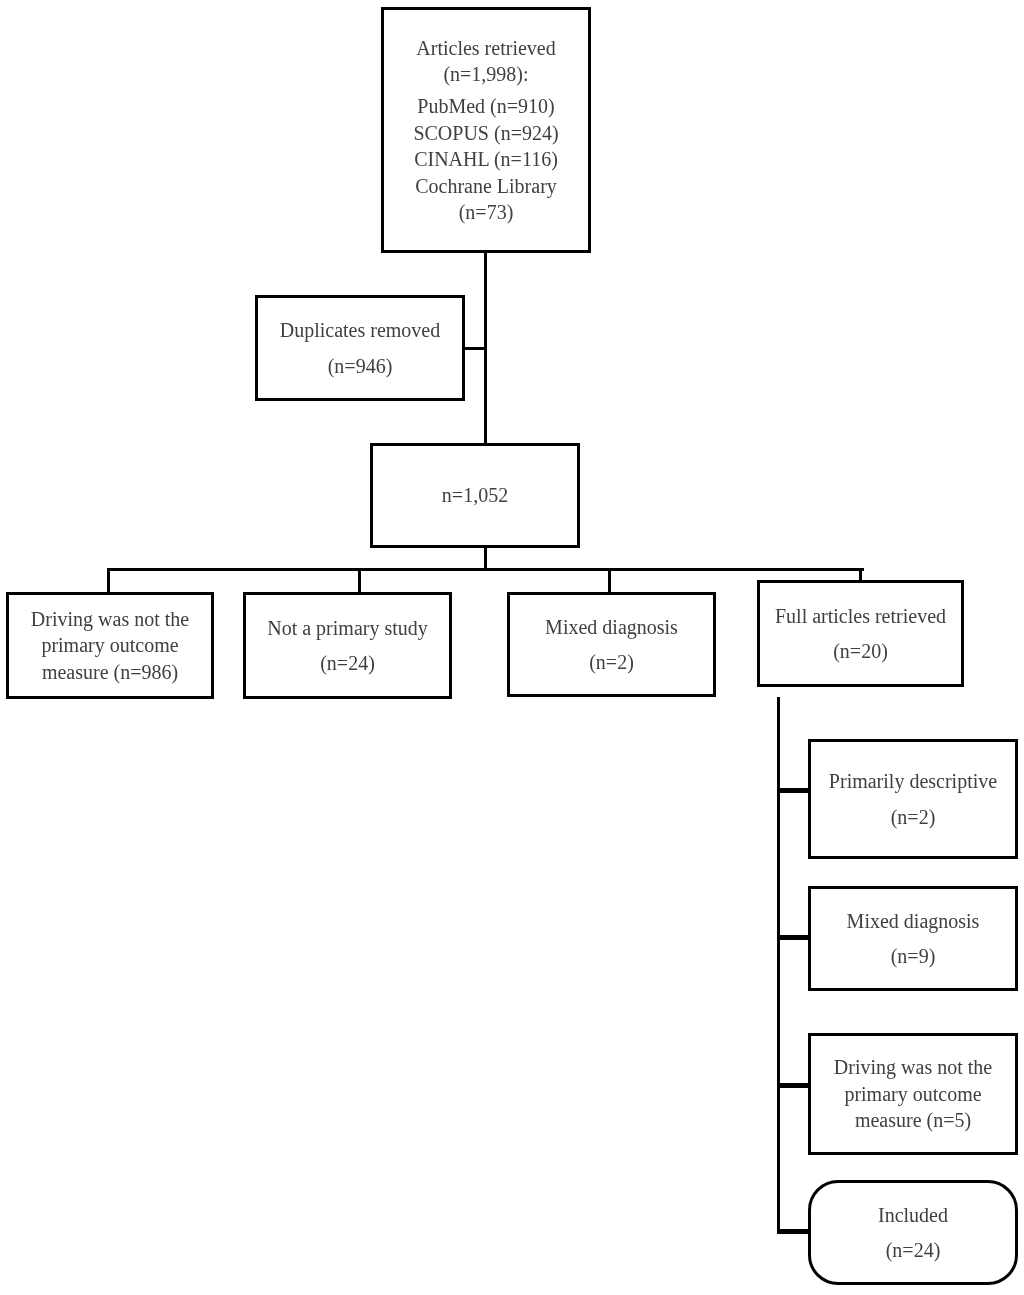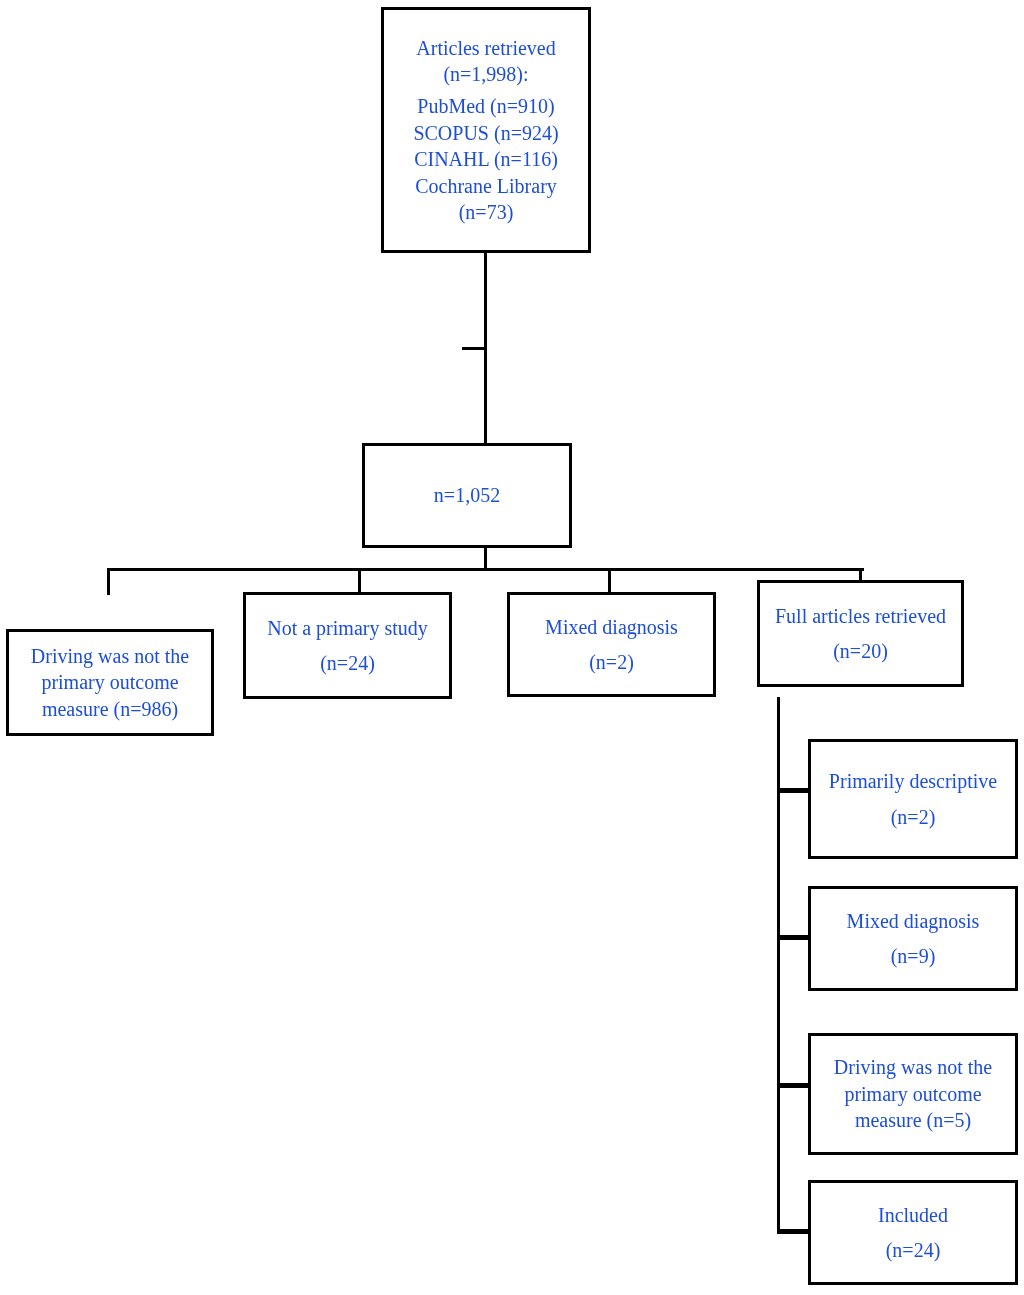--- a/index.html
+++ b/index.html
@@ -6,21 +6,21 @@
     margin: 0;
     padding: 0;
     background: #ffffff;
   }
   #canvas {
     position: relative;
     width: 1024px;
     height: 1295px;
     background: #ffffff;
     font-family: "Liberation Serif", "DejaVu Serif", serif;
-    color: #1d4ed8;
+    color: #404040;
   }
   .box {
     position: absolute;
     box-sizing: border-box;
     border: 3px solid #000000;
     background: #ffffff;
     display: flex;
     flex-direction: column;
     align-items: center;
     justify-content: center;
@@ -65,26 +65,30 @@
       <div>(n=1,998):</div>
     </div>
     <div class="sources">
       <div>PubMed (n=910)</div>
       <div>SCOPUS (n=924)</div>
       <div>CINAHL (n=116)</div>
       <div>Cochrane Library (n=73)</div>
     </div>
   </div>
 
+  <div class="box" style="left:255px; top:295px; width:210px; height:106px;">
+    <div>Duplicates removed</div>
+    <div class="count">(n=946)</div>
+  </div>
 
-  <div class="box" style="left:362px; top:443px; width:210px; height:105px;">
+  <div class="box" style="left:370px; top:443px; width:210px; height:105px;">
     <div>n=1,052</div>
   </div>
 
-  <div class="box" style="left:6px; top:592px; width:208px; height:107px;margin-top:37px;">
+  <div class="box" style="left:6px; top:592px; width:208px; height:107px;">
     <div>Driving was not the primary outcome measure (n=986)</div>
   </div>
 
   <div class="box" style="left:243px; top:592px; width:209px; height:107px;">
     <div>Not a primary study</div>
     <div class="count">(n=24)</div>
   </div>
 
   <div class="box" style="left:507px; top:592px; width:209px; height:105px;">
     <div>Mixed diagnosis</div>
@@ -103,18 +107,18 @@
 
   <div class="box" style="left:808px; top:886px; width:210px; height:105px;">
     <div>Mixed diagnosis</div>
     <div class="count">(n=9)</div>
   </div>
 
   <div class="box" style="left:808px; top:1033px; width:210px; height:122px;">
     <div>Driving was not the primary outcome measure (n=5)</div>
   </div>
 
-  <div class="box" style="left:808px; top:1180px; width:210px; height:105px;">
+  <div class="box" style="left:808px; top:1180px; width:210px; height:105px;border-radius:30px;">
     <div>Included</div>
     <div class="count">(n=24)</div>
   </div>
 
 </div>
 
 </body></html>

